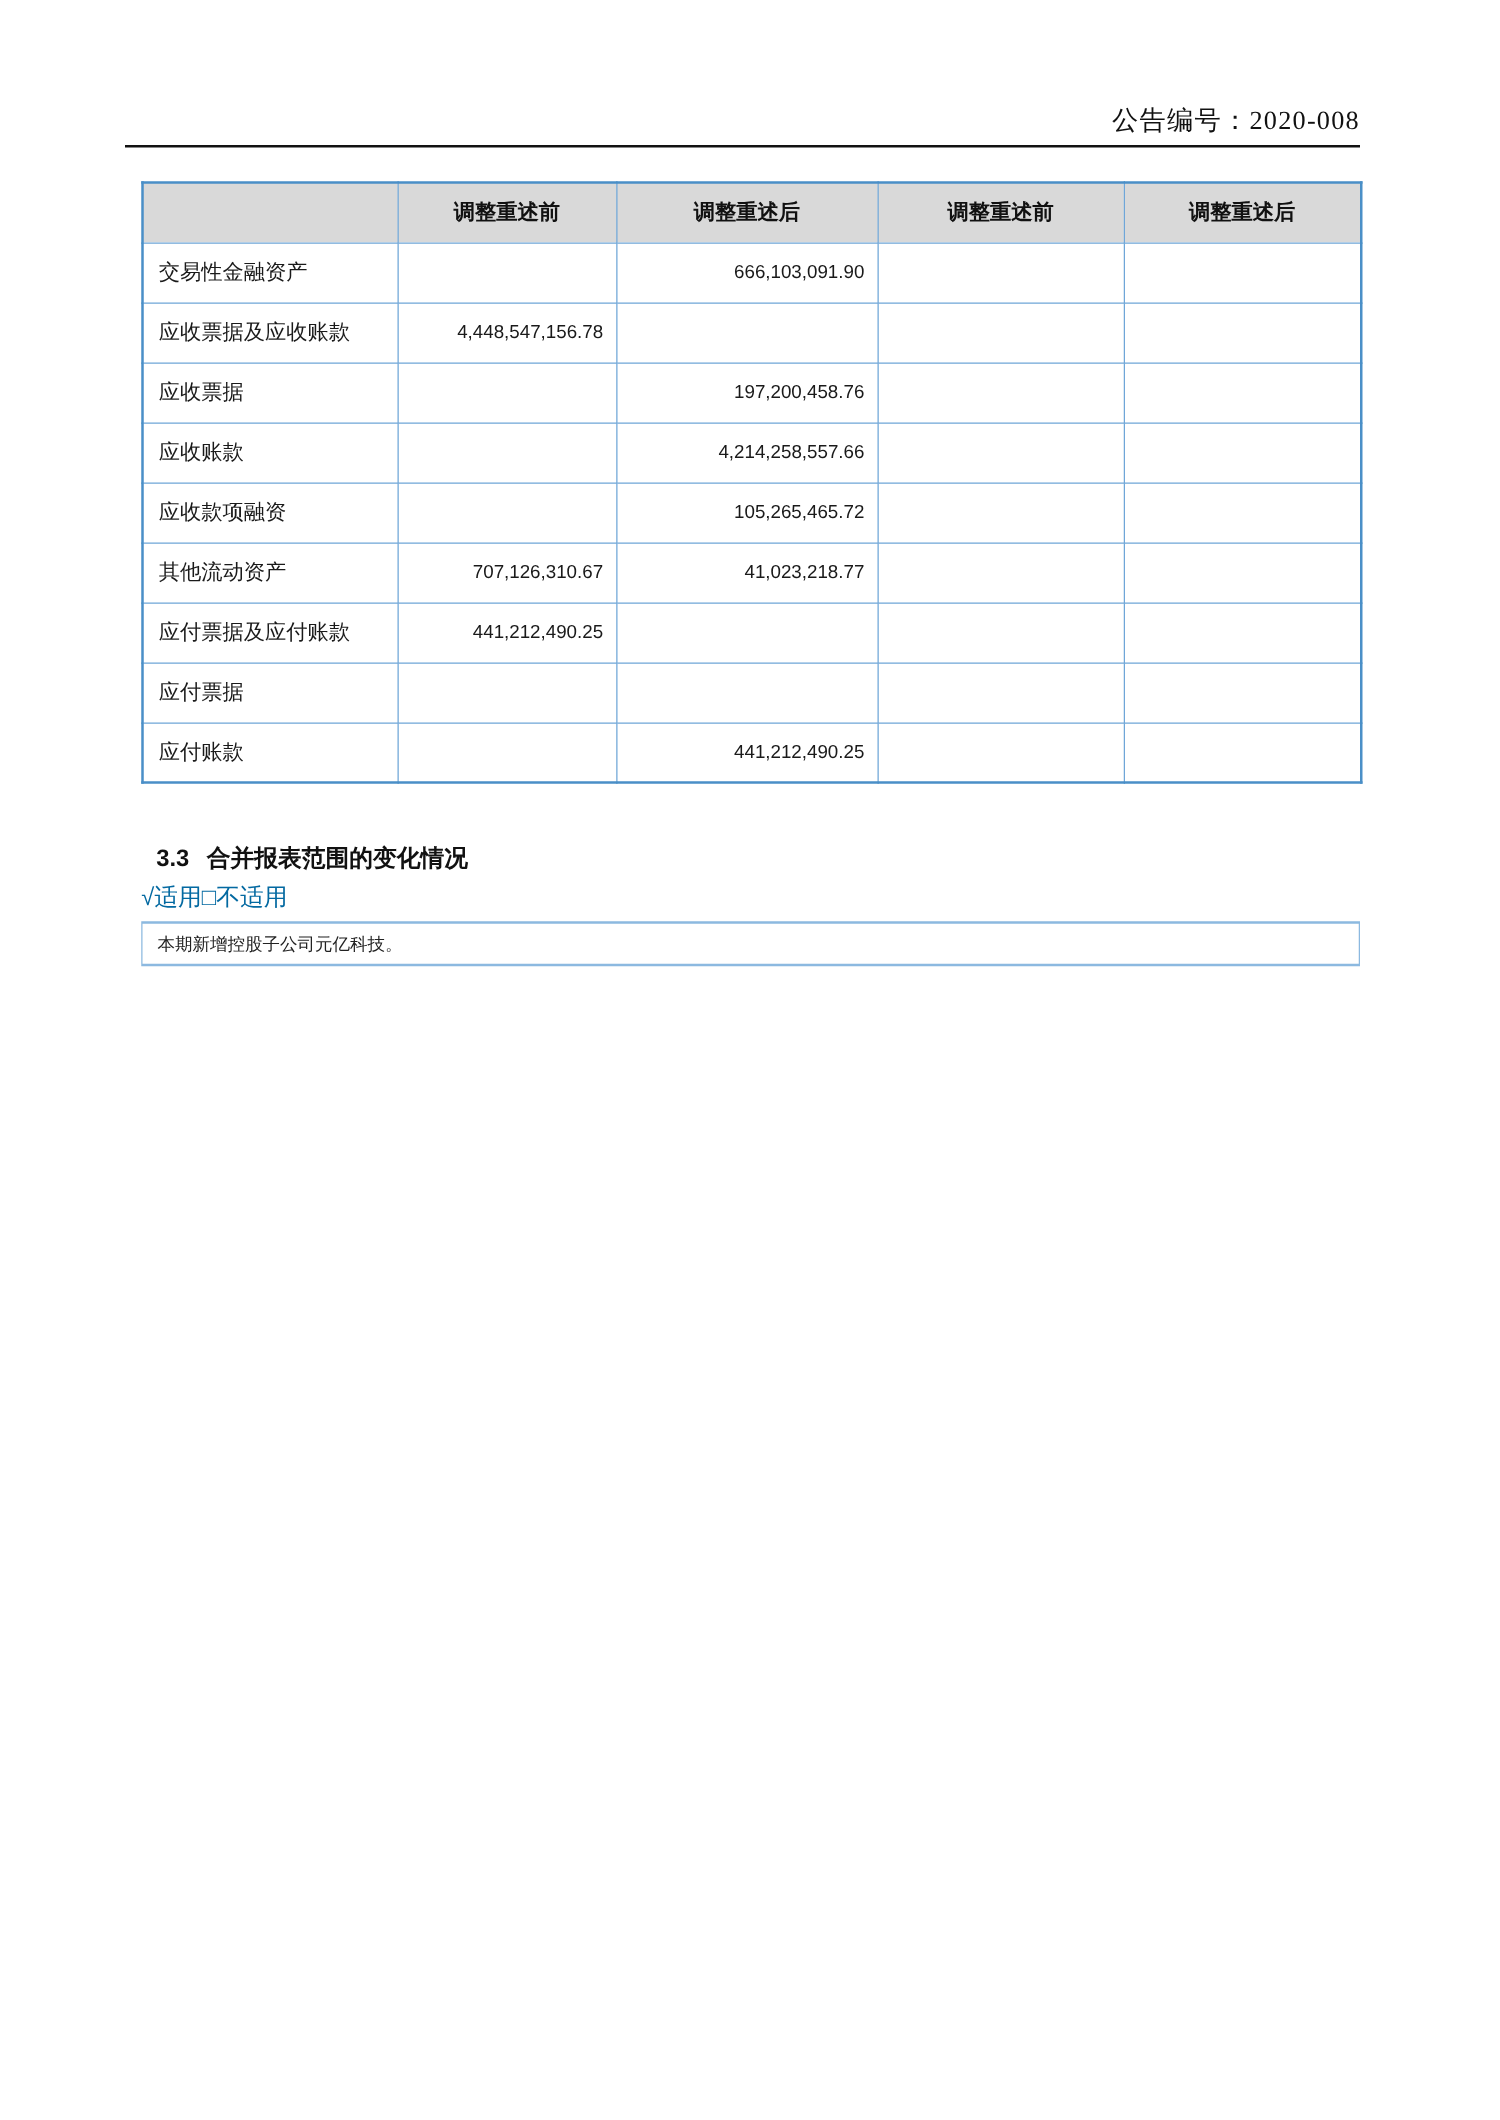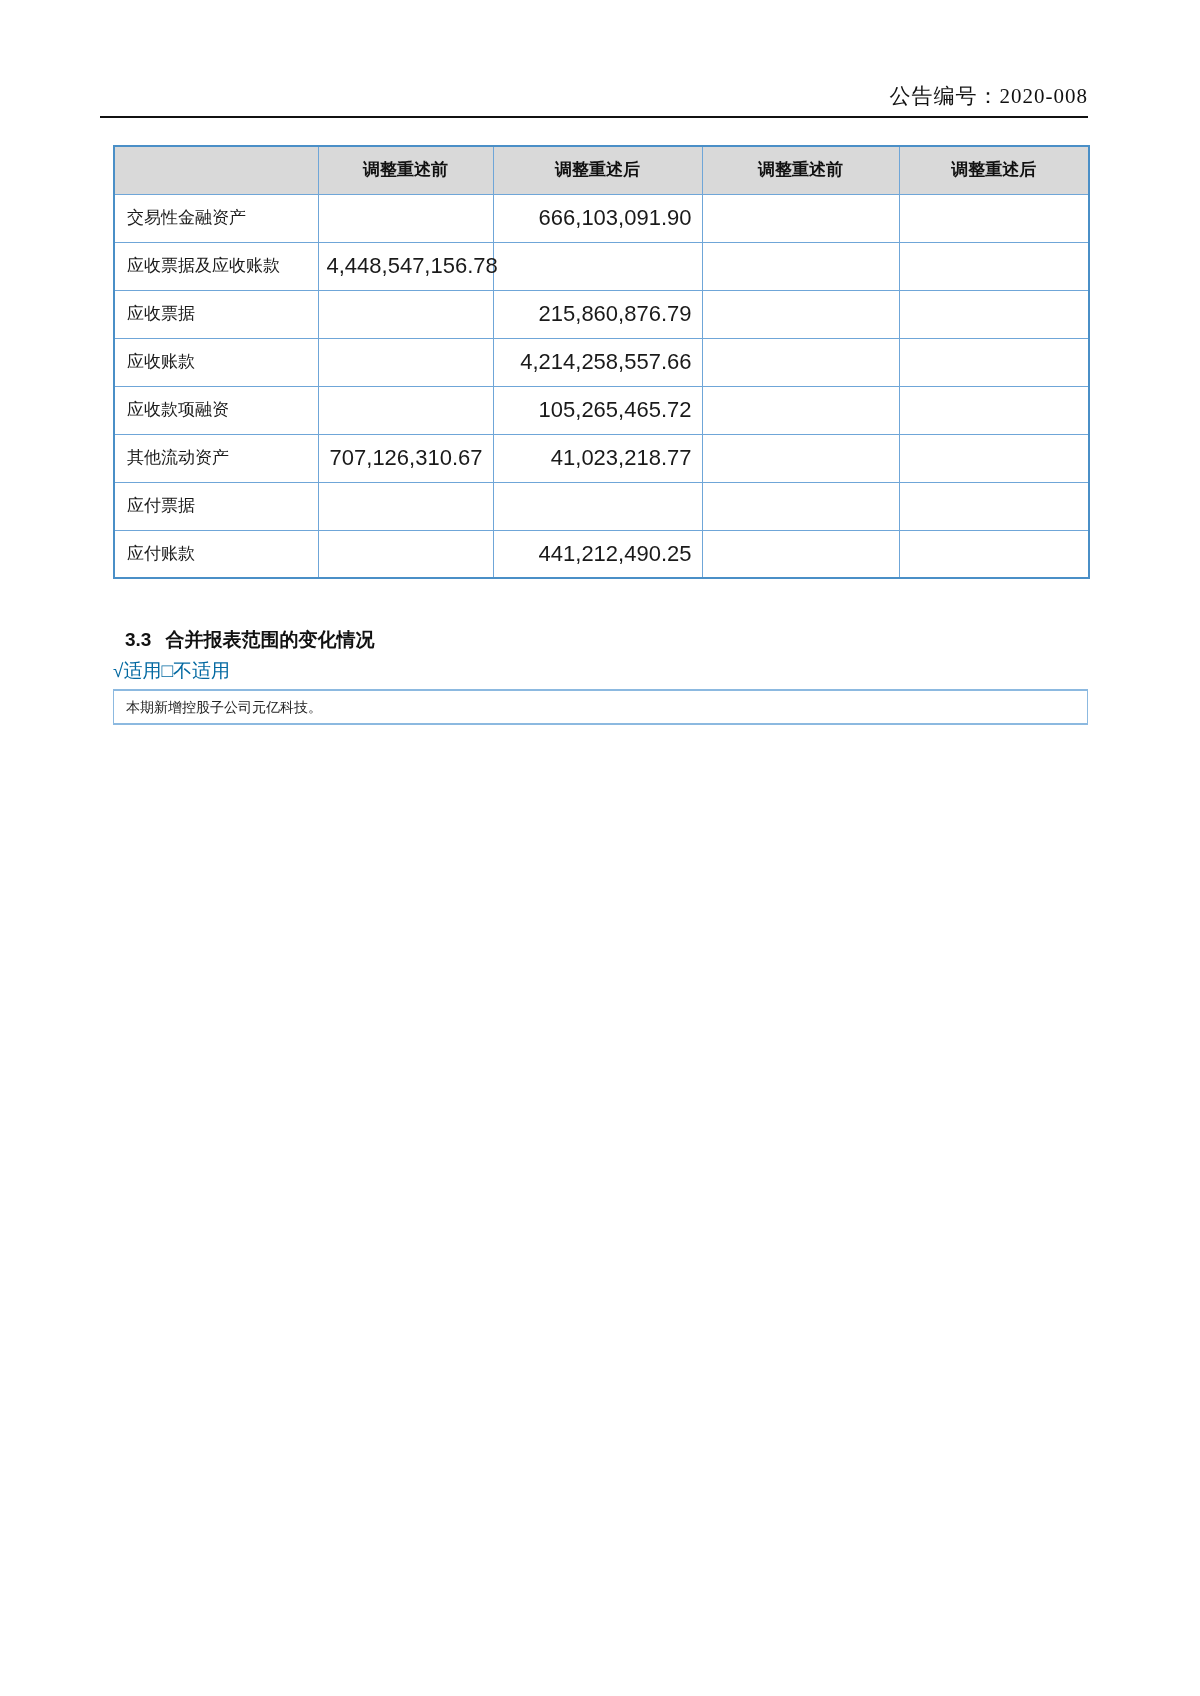--- a/index.html
+++ b/index.html
@@ -44,21 +44,21 @@
   table.restate th {
     background: #d9d9d9;
     font-weight: 700;
     text-align: center;
     color: #111111;
   }
   table.restate td.lbl { text-align: left; padding-left: 12px; }
   table.restate td.num {
     text-align: right;
     padding-right: 10px;
-    font-size: 22px;
+    font-size: 15px;
     font-family: "Liberation Sans", "DejaVu Sans", sans-serif;
   }
 
   
   .section { margin-left: 113px; margin-right: 112px; }
   .sec-heading {
     margin-top: 50px;
     margin-left: 12px;
     font-weight: 700;
     font-size: 19px;
@@ -122,21 +122,21 @@
         <tr>
           <td class="lbl">应收票据及应收账款</td>
           <td class="num">4,448,547,156.78</td>
           <td class="num"></td>
           <td class="num"></td>
           <td class="num"></td>
         </tr>
         <tr>
           <td class="lbl">应收票据</td>
           <td class="num"></td>
-          <td class="num">215,860,876.79</td>
+          <td class="num">197,200,458.76</td>
           <td class="num"></td>
           <td class="num"></td>
         </tr>
         <tr>
           <td class="lbl">应收账款</td>
           <td class="num"></td>
           <td class="num">4,214,258,557.66</td>
           <td class="num"></td>
           <td class="num"></td>
         </tr>
@@ -144,20 +144,27 @@
           <td class="lbl">应收款项融资</td>
           <td class="num"></td>
           <td class="num">105,265,465.72</td>
           <td class="num"></td>
           <td class="num"></td>
         </tr>
         <tr>
           <td class="lbl">其他流动资产</td>
           <td class="num">707,126,310.67</td>
           <td class="num">41,023,218.77</td>
+          <td class="num"></td>
+          <td class="num"></td>
+        </tr>
+        <tr>
+          <td class="lbl">应付票据及应付账款</td>
+          <td class="num">441,212,490.25</td>
+          <td class="num"></td>
           <td class="num"></td>
           <td class="num"></td>
         </tr>
         <tr>
           <td class="lbl">应付票据</td>
           <td class="num"></td>
           <td class="num"></td>
           <td class="num"></td>
           <td class="num"></td>
         </tr>

